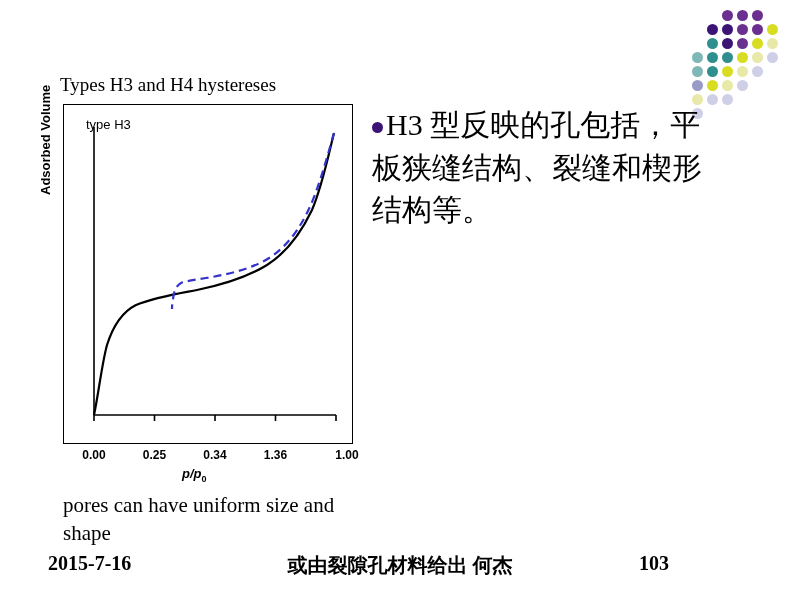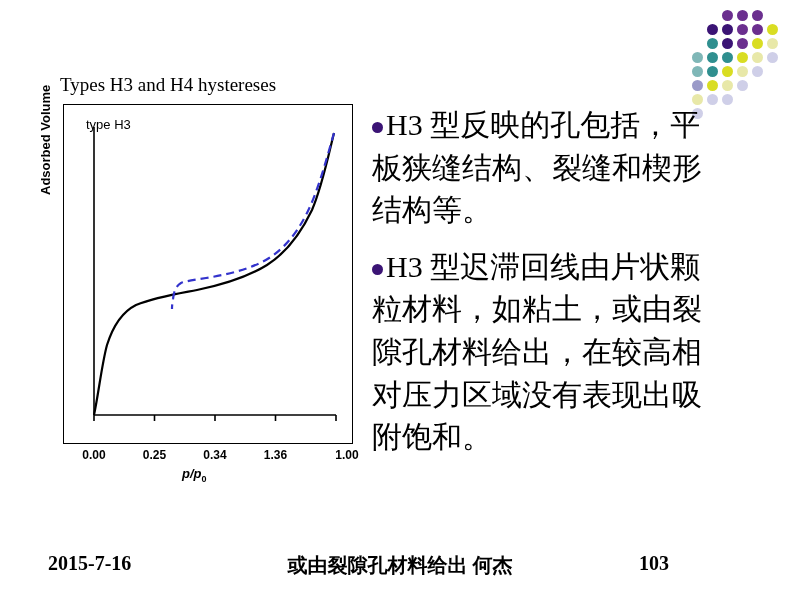--- a/index.html
+++ b/index.html
@@ -251,27 +251,25 @@
   <div class="ylabel">Adsorbed Volume</div>
   <div class="xticklabels" id="xticks">
       <span style="left: 31px;">0.00</span>
       <span style="left: 91.5px;">0.25</span>
       <span style="left: 152px;">0.34</span>
       <span style="left: 212.5px;">1.36</span>
       <span style="left: 284px;">1.00</span>
     </div>
   <div class="xlabel"><i>p/p</i><sub>0</sub></div>
 
+  <div class="caption">pores can have uniform size and shape</div>
 
   <div class="bullets">
     <div class="bullet">
       <span class="marker"></span><span class="txt">H3 型反映的孔包括，平板狭缝结构、裂缝和楔形结构等。</span>
-    </div>
-    <div class="bullet">
-      <span class="marker"></span><span class="txt">H3 型迟滞回线由片状颗粒材料，如粘土，或由裂隙孔材料给出，在较高相对压力区域没有表现出吸附饱和。</span>
     </div>
   </div>
 
   <div class="footer">
     <div class="date">2015-7-16</div>
     <div class="center">或由裂隙孔材料给出 何杰</div>
     <div class="page">103</div>
   </div>
 
 </div>

